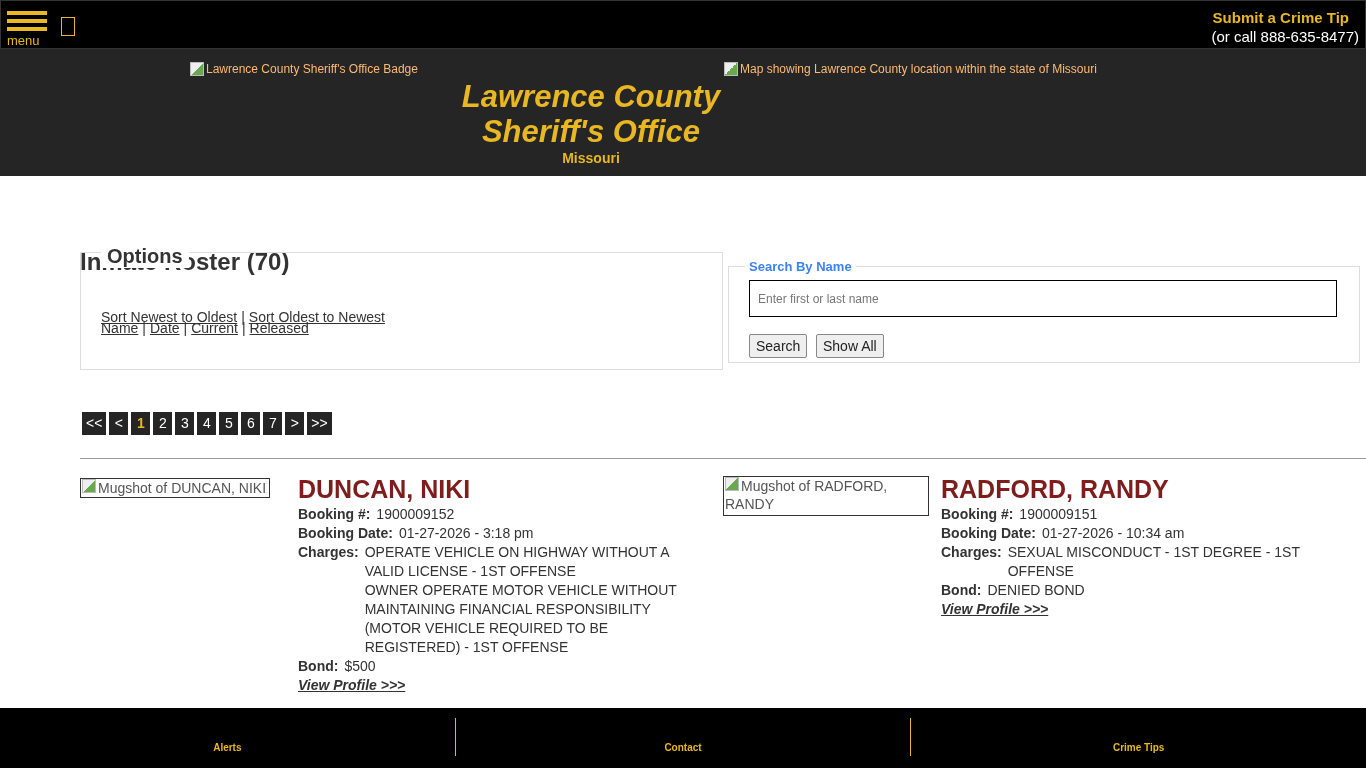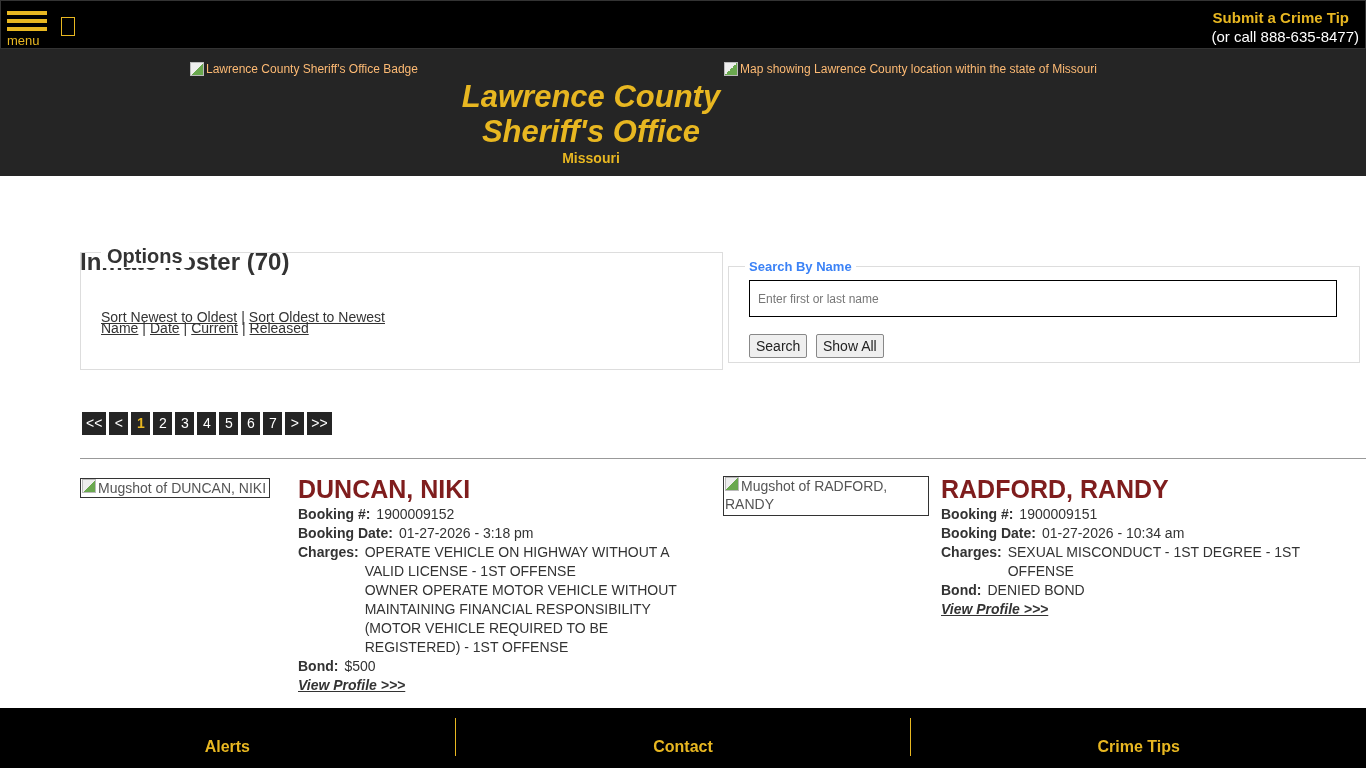--- a/index.html
+++ b/index.html
@@ -44,21 +44,21 @@
     .divider { position: absolute; left: 80px; top: 458px; width: 1286px; height: 1px; background: #999; }
     .mug { position: absolute; border: 1px solid #333; font-size: 14px; color: #555; line-height: 18px; padding-left: 1px; overflow: hidden; }
     .name { position: absolute; font-size: 25px; font-weight: bold; color: #7f1d1d; white-space: nowrap; }
     .fields { position: absolute; font-size: 14px; line-height: 19px; color: #333; }
     .field { display: flex; }
     .field .lbl { font-weight: bold; white-space: nowrap; margin-right: 6px; }
     .field .val { flex: 1; }
     .profile-link { font-weight: bold; font-style: italic; text-decoration: underline; color: #333; font-size: 14px; display: inline-block; }
 
     .footer { position: absolute; left: 0; top: 708px; width: 1366px; height: 60px; background: #000; display: flex; }
-    .footer .fitem { flex: 1; display: flex; align-items: center; justify-content: center; color: #e8b721; font-weight: bold; font-size: 16px; padding-top: 18px; }
+    .footer .fitem { flex: 1; display: flex; align-items: center; justify-content: center; color: #e8b721; font-weight: bold; font-size: 10px; padding-top: 18px; }
     .footer .fsep { width: 1px; background: #e8b721; margin-top: 10px; height: 38px; }
   </style>
 </head>
 <body>
 
 <div class="topbar">
   <div class="menu-btn">
     <span class="bar"></span>
     <span class="bar"></span>
     <span class="bar"></span>

